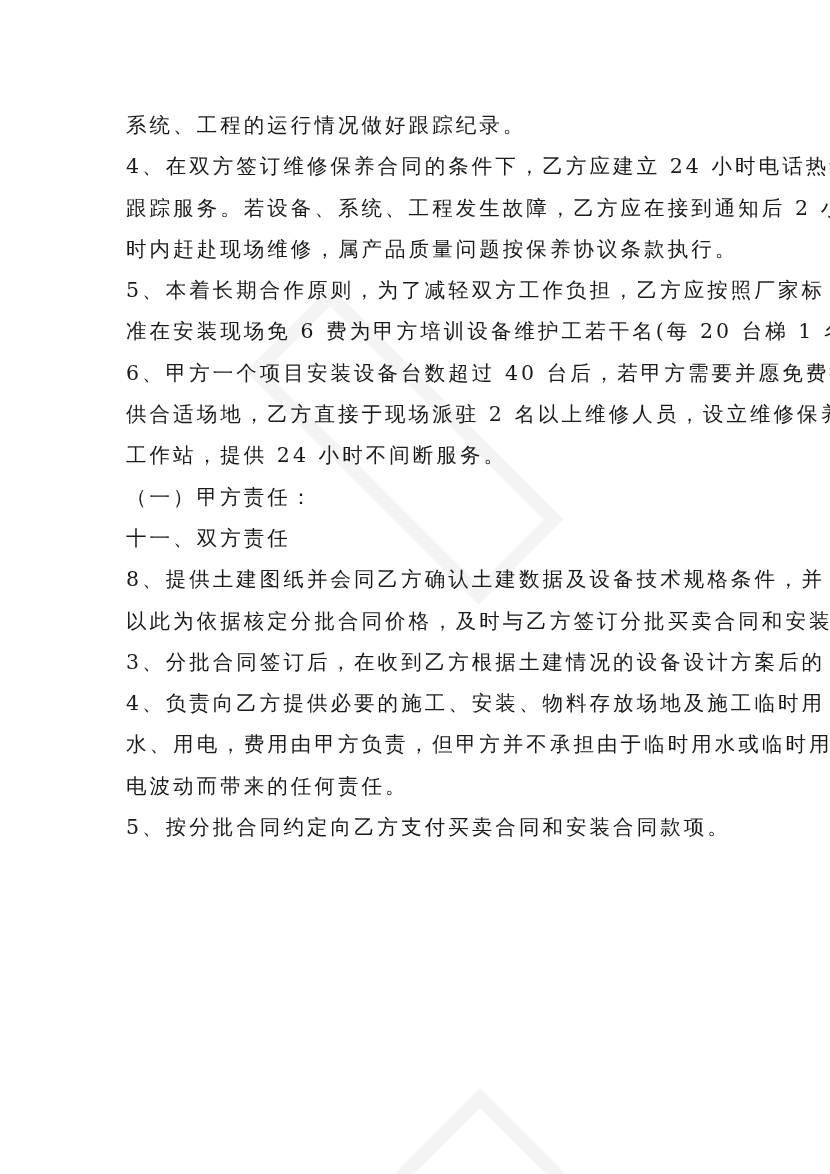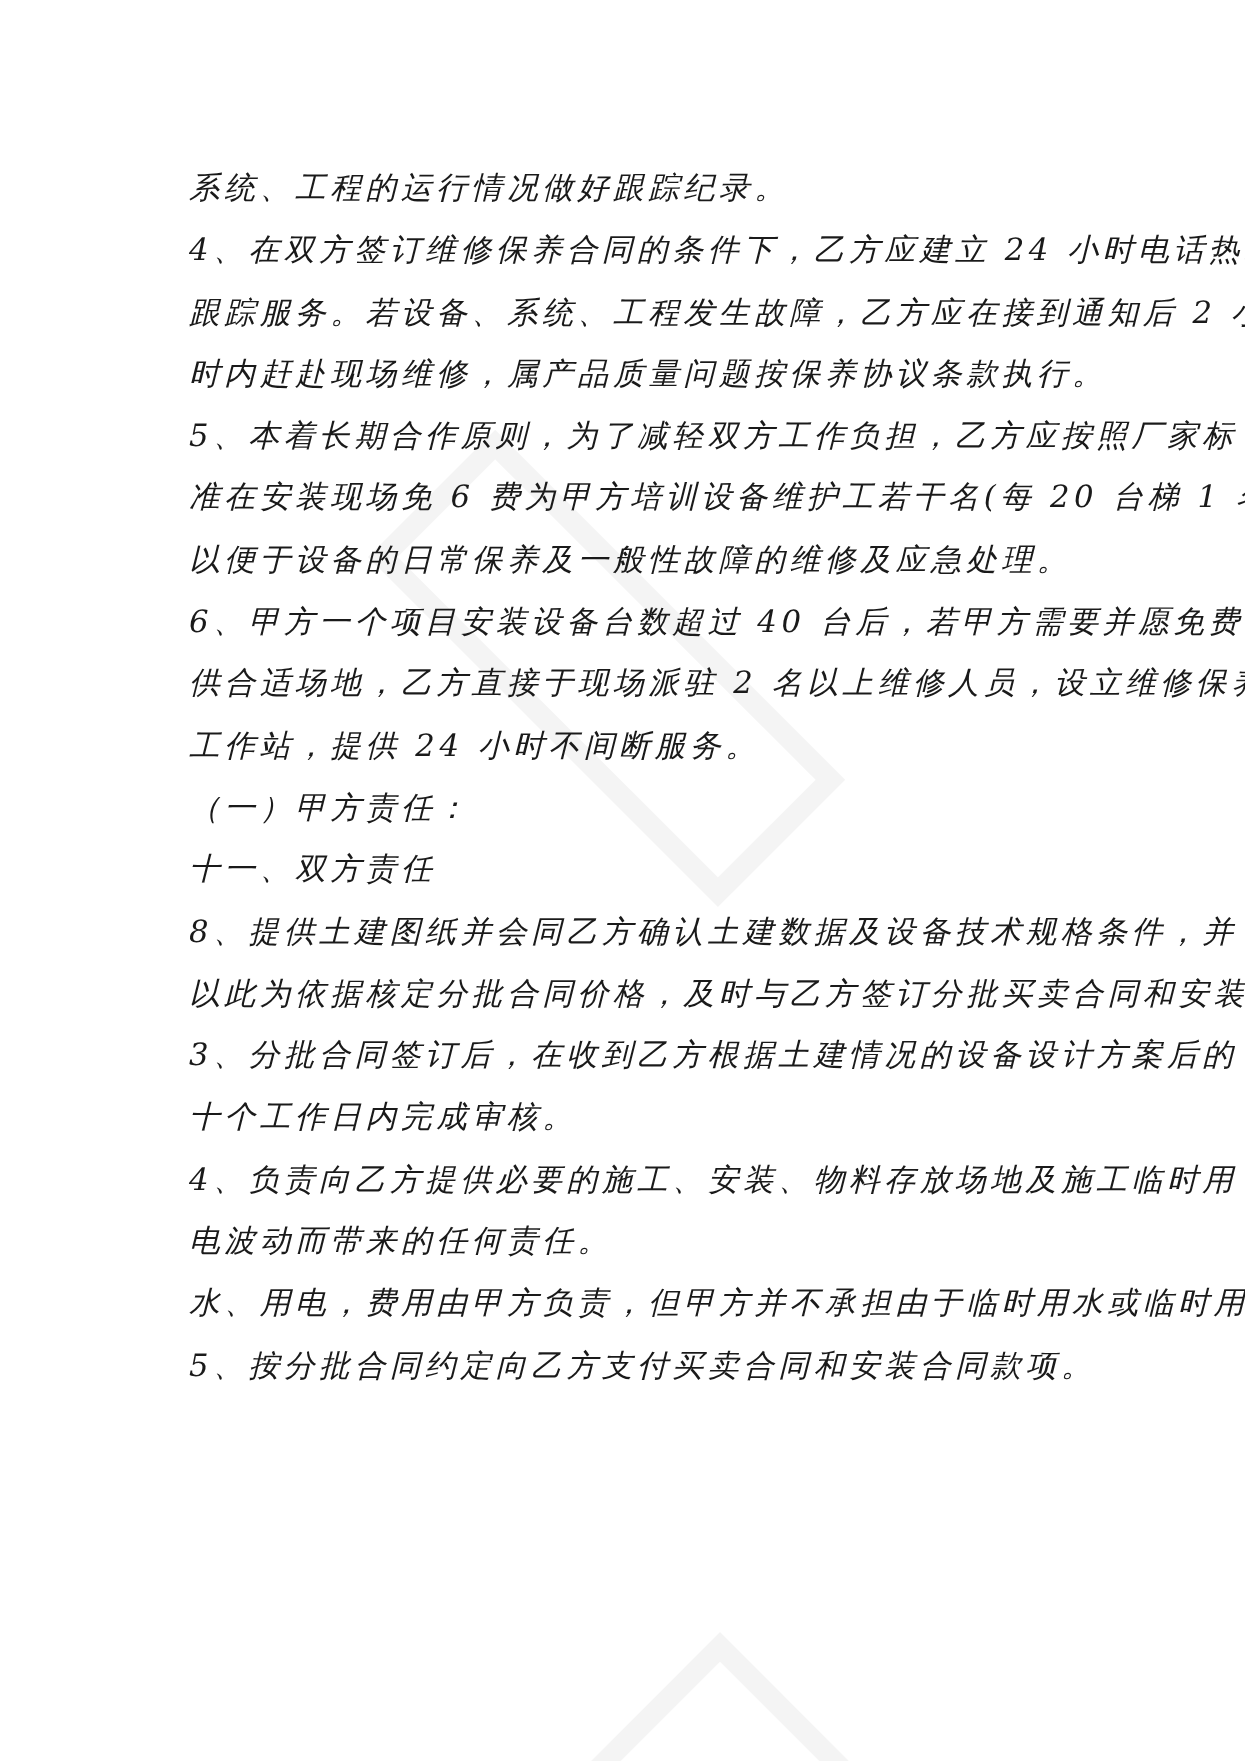--- a/index.html
+++ b/index.html
@@ -7,47 +7,45 @@
          font-family: "DejaVu Serif", "Liberation Serif", serif; color: #1a1a1a; }
   .page { position: absolute; left: 0; top: 0; width: 830px; height: 1174px; background: #fff; }
   .watermark { position: absolute; pointer-events: none; }
   .wm-main { left: 250px; top: 270px; width: 330px; height: 330px; transform: rotate(-45deg); }
   .wm-main .box { position: absolute; left: 90px; top: 0; width: 120px; height: 330px;
                   border: 14px solid rgba(0,0,0,0.045); box-sizing: border-box; }
   .wm-bottom { left: 415px; top: 1115px; width: 130px; height: 130px; transform: rotate(45deg);
                border: 14px solid rgba(0,0,0,0.045); box-sizing: border-box; }
   .content { position: absolute; left: 126px; top: 110px; width: 580px; }
   .line { height: 41.3px; line-height: 30px; font-size: 20.5px; white-space: nowrap;
-          letter-spacing: 3.05px; font-style: italic; }
+          letter-spacing: 3.05px; }
 </style>
 </head>
 <body>
 
 <div class="page">
 
   <div class="watermark wm-main">
     <div class="box"></div>
   </div>
   <div class="watermark wm-bottom"></div>
 
   <div class="content">
     <div class="line">系统、工程的运行情况做好跟踪纪录。</div>
     <div class="line">4、在双方签订维修保养合同的条件下，乙方应建立 24 小时电话热线</div>
     <div class="line">跟踪服务。若设备、系统、工程发生故障，乙方应在接到通知后 2 小</div>
     <div class="line">时内赶赴现场维修，属产品质量问题按保养协议条款执行。</div>
     <div class="line">5、本着长期合作原则，为了减轻双方工作负担，乙方应按照厂家标</div>
     <div class="line">准在安装现场免 6 费为甲方培训设备维护工若干名(每 20 台梯 1 名)，</div>
-    <div class="line">以便于设备的日常保养及一般性故障的维修及应急处理。</div>
     <div class="line">6、甲方一个项目安装设备台数超过 40 台后，若甲方需要并愿免费提</div>
     <div class="line">供合适场地，乙方直接于现场派驻 2 名以上维修人员，设立维修保养</div>
     <div class="line">工作站，提供 24 小时不间断服务。</div>
     <div class="line">（一）甲方责任：</div>
     <div class="line">十一、双方责任</div>
     <div class="line">8、提供土建图纸并会同乙方确认土建数据及设备技术规格条件，并</div>
     <div class="line">以此为依据核定分批合同价格，及时与乙方签订分批买卖合同和安装</div>
     <div class="line">3、分批合同签订后，在收到乙方根据土建情况的设备设计方案后的</div>
-    <div class="line">十个工作日内完成审核。</div>
     <div class="line">4、负责向乙方提供必要的施工、安装、物料存放场地及施工临时用</div>
+    <div class="line">水、用电，费用由甲方负责，但甲方并不承担由于临时用水或临时用</div>
     <div class="line">电波动而带来的任何责任。</div>
-    <div class="line">水、用电，费用由甲方负责，但甲方并不承担由于临时用水或临时用</div>
     <div class="line">5、按分批合同约定向乙方支付买卖合同和安装合同款项。</div>
   </div>
 </div>
 
 </body></html>

